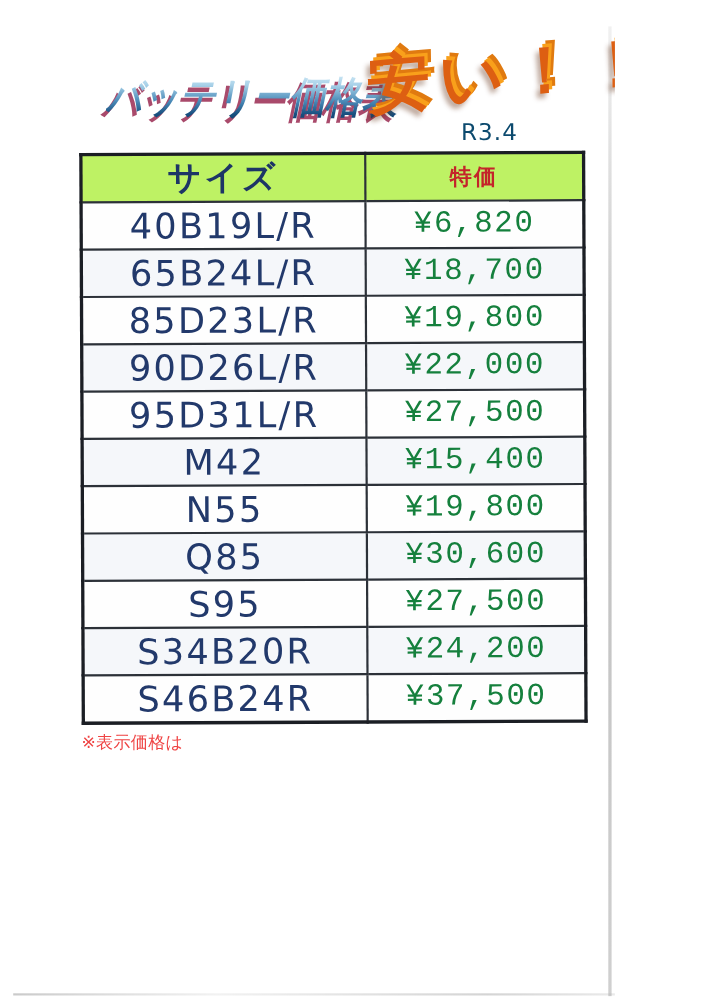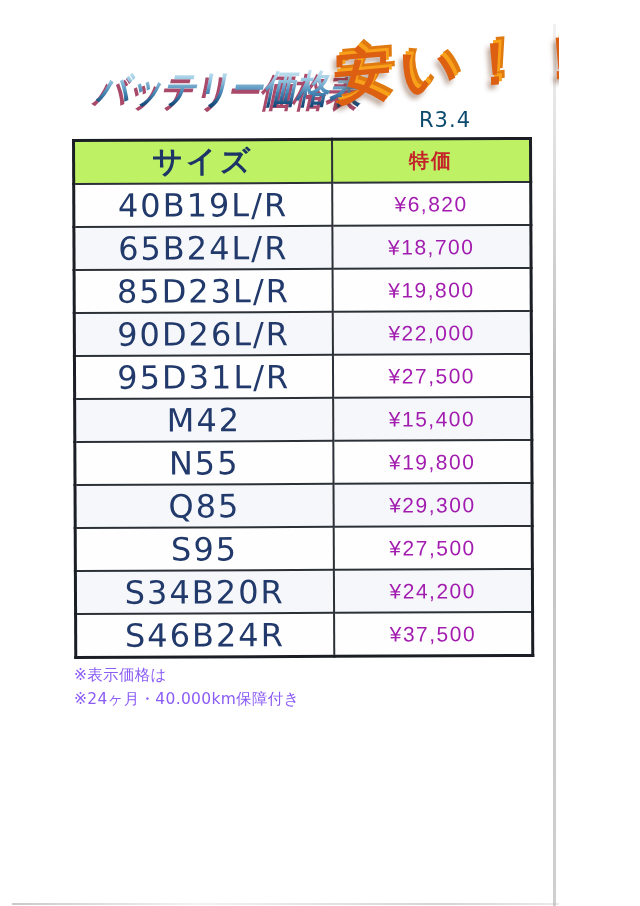--- a/index.html
+++ b/index.html
@@ -75,27 +75,27 @@
     font-family:"DejaVu Sans","Liberation Sans",sans-serif;
   }
   .th-price{
     color:#c4232a;font-size:20px;font-weight:600;letter-spacing:2px;
   }
   .cell-size{
     color:#22396b;font-size:32px;font-weight:400;letter-spacing:2px;
     font-family:"DejaVu Sans","Liberation Sans",sans-serif;
   }
   .cell-price{
-    color:#a21caf;font-size:21px;font-weight:400;letter-spacing:1.5px;
-    font-family:Liberation Sans, sans-serif;
+    color:#15803d;font-size:28px;font-weight:400;letter-spacing:1.5px;
+    font-family:Liberation Mono, monospace;
   }
   
   .notes{
     position:absolute;left:74px;top:664px;width:520px;
-    color:#8b5cf6;font-size:15.5px;line-height:23.5px;letter-spacing:.3px;
+    color:#ef4444;font-size:15.5px;line-height:23.5px;letter-spacing:.3px;
     font-family:"DejaVu Sans","Liberation Sans",sans-serif;
   }
   .notes div{white-space:nowrap;}
 </style>
 </head>
 <body>
 
 <div class="page">
 
   <div class="scan-right"></div>
@@ -153,21 +153,21 @@
           <td class="cell-price">¥15,400</td>
         </tr>
 
         <tr>
           <td class="cell-size">N55</td>
           <td class="cell-price">¥19,800</td>
         </tr>
 
         <tr>
           <td class="cell-size">Q85</td>
-          <td class="cell-price">¥29,300</td>
+          <td class="cell-price">¥30,600</td>
         </tr>
 
         <tr>
           <td class="cell-size">S95</td>
           <td class="cell-price">¥27,500</td>
         </tr>
 
         <tr>
           <td class="cell-size">S34B20R</td>
           <td class="cell-price">¥24,200</td>
@@ -175,16 +175,15 @@
 
         <tr>
           <td class="cell-size">S46B24R</td>
           <td class="cell-price">¥37,500</td>
         </tr>
       </tbody>
   </table>
 
   <div class="notes">
     <div>※表示価格は</div>
-    <div>※24ヶ月・40.000km保障付き</div>
   </div>
 
 </div>
 
 </body></html>

